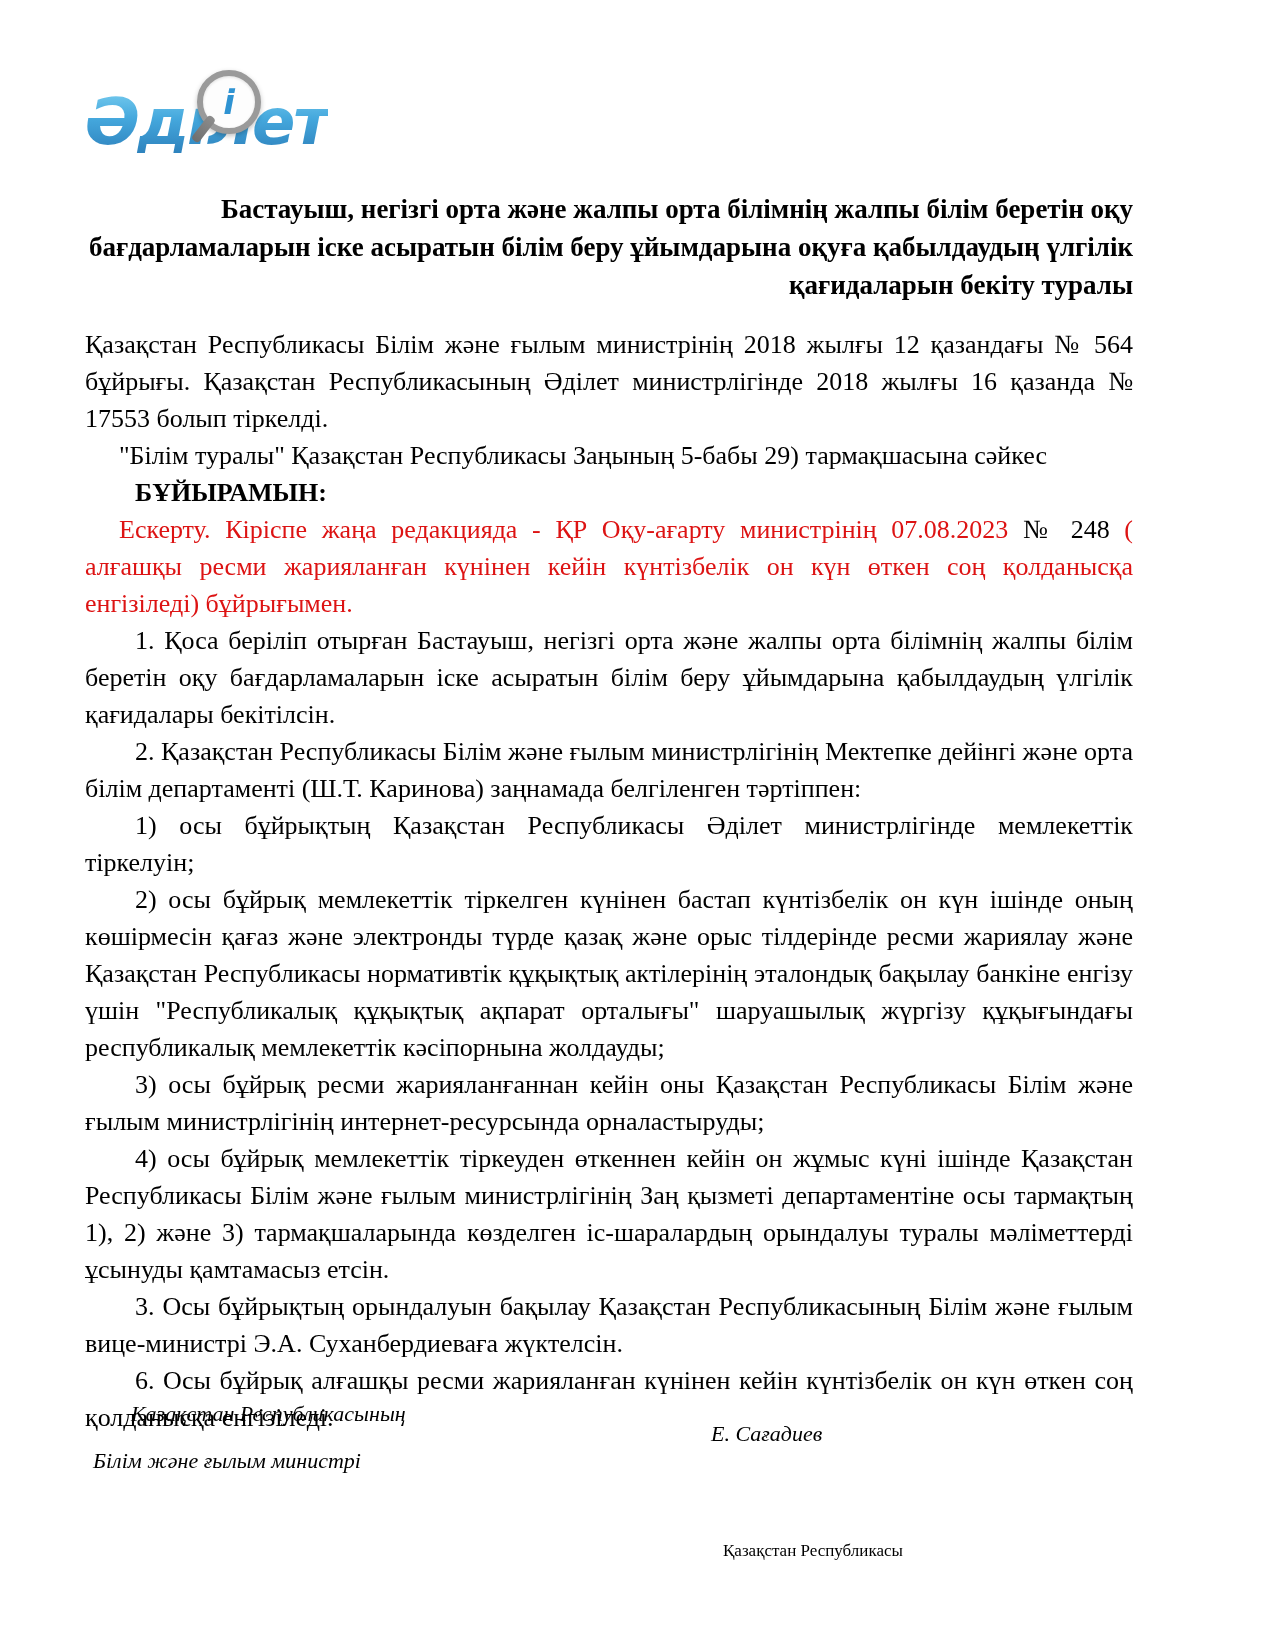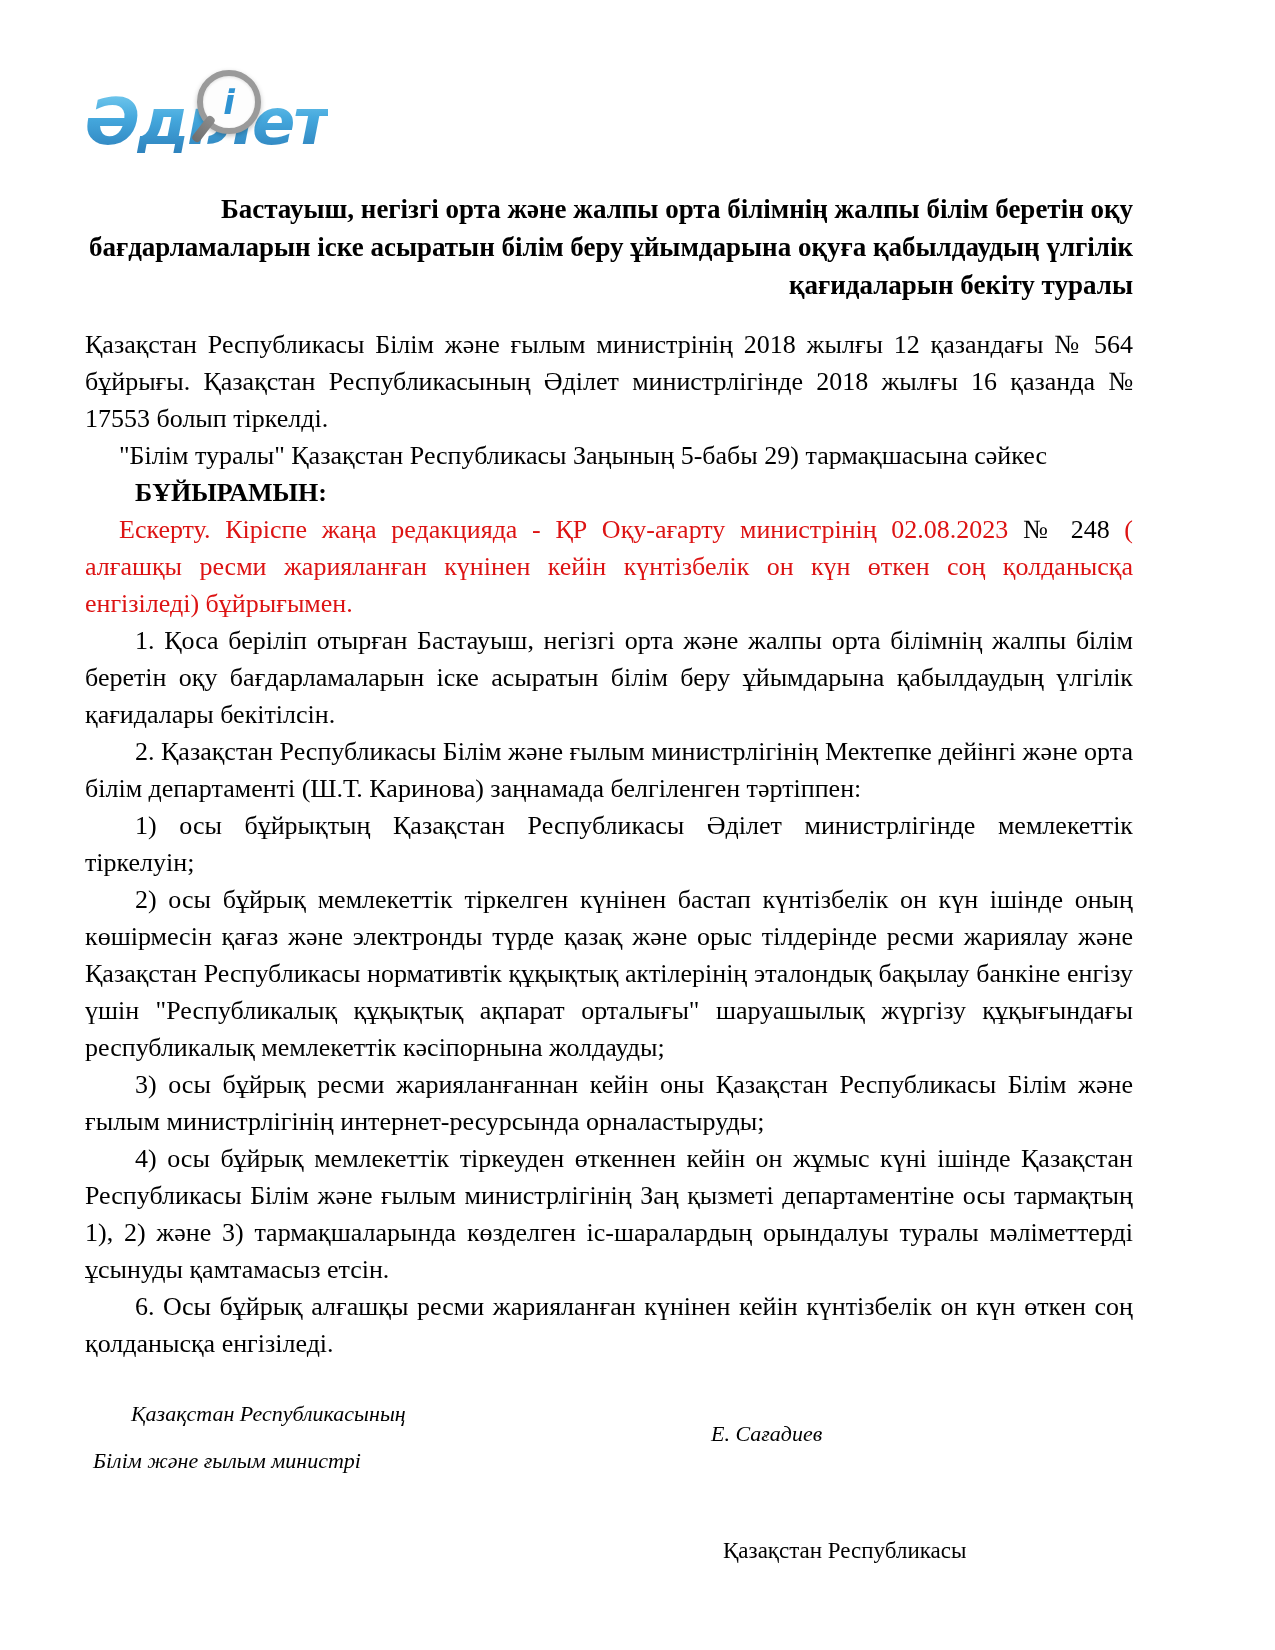--- a/index.html
+++ b/index.html
@@ -103,21 +103,21 @@
   .sig {
     position: absolute;
     font-size: 22px;
     line-height: 28px;
     white-space: nowrap;
   }
   .sig-italic { font-style: italic; }
   .sig-left1 { left: 117px; top: 1400px; margin-left: 14px; }
   .sig-left2 { left: 93px;  top: 1447px; }
   .sig-name  { left: 711px; top: 1420px; }
-  .sig-country { left: 723px; top: 1537px; font-size: 23px; }
+  .sig-country { left: 723px; top: 1537px; font-size: 17px; }
 </style>
 </head>
 <body>
 
 <div class="page">
   <div class="content">
 
     <div class="logo">
       <span class="logo-text"><span>Әд</span><span>ı</span><span>лет</span></span>
       <span class="magnifier">
@@ -127,28 +127,29 @@
     </div>
 
     <div class="doc-title">Бастауыш, негізгі орта және жалпы орта білімнің жалпы білім беретін оқу бағдарламаларын іске асыратын білім беру ұйымдарына оқуға қабылдаудың үлгілік қағидаларын бекіту туралы</div>
 
     <p class="body-par no-indent">Қазақстан Республикасы Білім және ғылым министрінің 2018 жылғы 12 қазандағы № 564 бұйрығы. Қазақстан Республикасының Әділет министрлігінде 2018 жылғы 16 қазанда № 17553 болып тіркелді.</p>
 
     <p class="body-par small-indent">"Білім туралы" Қазақстан Республикасы Заңының 5-бабы 29) тармақшасына сәйкес</p>
 
     <p class="body-par order-word">БҰЙЫРАМЫН:</p>
 
-    <p class="body-par small-indent note"><span class="red">Ескерту. Кіріспе жаңа редакцияда - ҚР Оқу-ағарту министрінің 02.08.2023</span><span class="black"> № 248 </span><span class="red">( алғашқы ресми жарияланған күнінен кейін күнтізбелік он күн өткен соң қолданысқа енгізіледі) бұйрығымен.</span></p>
+    <p class="body-par small-indent note"><span class="red">Ескерту. Кіріспе жаңа редакцияда - ҚР Оқу-ағарту министрінің 07.08.2023</span><span class="black"> № 248 </span><span class="red">( алғашқы ресми жарияланған күнінен кейін күнтізбелік он күн өткен соң қолданысқа енгізіледі) бұйрығымен.</span></p>
 
     <p class="body-par">1. Қоса беріліп отырған Бастауыш, негізгі орта және жалпы орта білімнің жалпы білім беретін оқу бағдарламаларын іске асыратын білім беру ұйымдарына қабылдаудың үлгілік қағидалары бекітілсін.</p>
     <p class="body-par">2. Қазақстан Республикасы Білім және ғылым министрлігінің Мектепке дейінгі және орта білім департаменті (Ш.Т. Каринова) заңнамада белгіленген тәртіппен:</p>
     <p class="body-par">1) осы бұйрықтың Қазақстан Республикасы Әділет министрлігінде мемлекеттік тіркелуін;</p>
     <p class="body-par">2) осы бұйрық мемлекеттік тіркелген күнінен бастап күнтізбелік он күн ішінде оның көшірмесін қағаз және электронды түрде қазақ және орыс тілдерінде ресми жариялау және Қазақстан Республикасы нормативтік құқықтық актілерінің эталондық бақылау банкіне енгізу үшін "Республикалық құқықтық ақпарат орталығы" шаруашылық жүргізу құқығындағы республикалық мемлекеттік кәсіпорнына жолдауды;</p>
     <p class="body-par">3) осы бұйрық ресми жарияланғаннан кейін оны Қазақстан Республикасы Білім және ғылым министрлігінің интернет-ресурсында орналастыруды;</p>
     <p class="body-par">4) осы бұйрық мемлекеттік тіркеуден өткеннен кейін он жұмыс күні ішінде Қазақстан Республикасы Білім және ғылым министрлігінің Заң қызметі департаментіне осы тармақтың 1), 2) және 3) тармақшаларында көзделген іс-шаралардың орындалуы туралы мәліметтерді ұсынуды қамтамасыз етсін.</p>
+    <p class="body-par">3. Осы бұйрықтың орындалуын бақылау Қазақстан Республикасының Білім және ғылым вице-министрі Э.А. Суханбердиеваға жүктелсін.</p>
     <p class="body-par">6. Осы бұйрық алғашқы ресми жарияланған күнінен кейін күнтізбелік он күн өткен соң қолданысқа енгізіледі.</p>
 
   </div>
 
   <div class="sig sig-italic sig-left1">Қазақстан Республикасының</div>
   <div class="sig sig-italic sig-left2">Білім және ғылым министрі</div>
   <div class="sig sig-italic sig-name">Е. Сағадиев</div>
   <div class="sig sig-country">Қазақстан Республикасы</div>
 </div>
 

